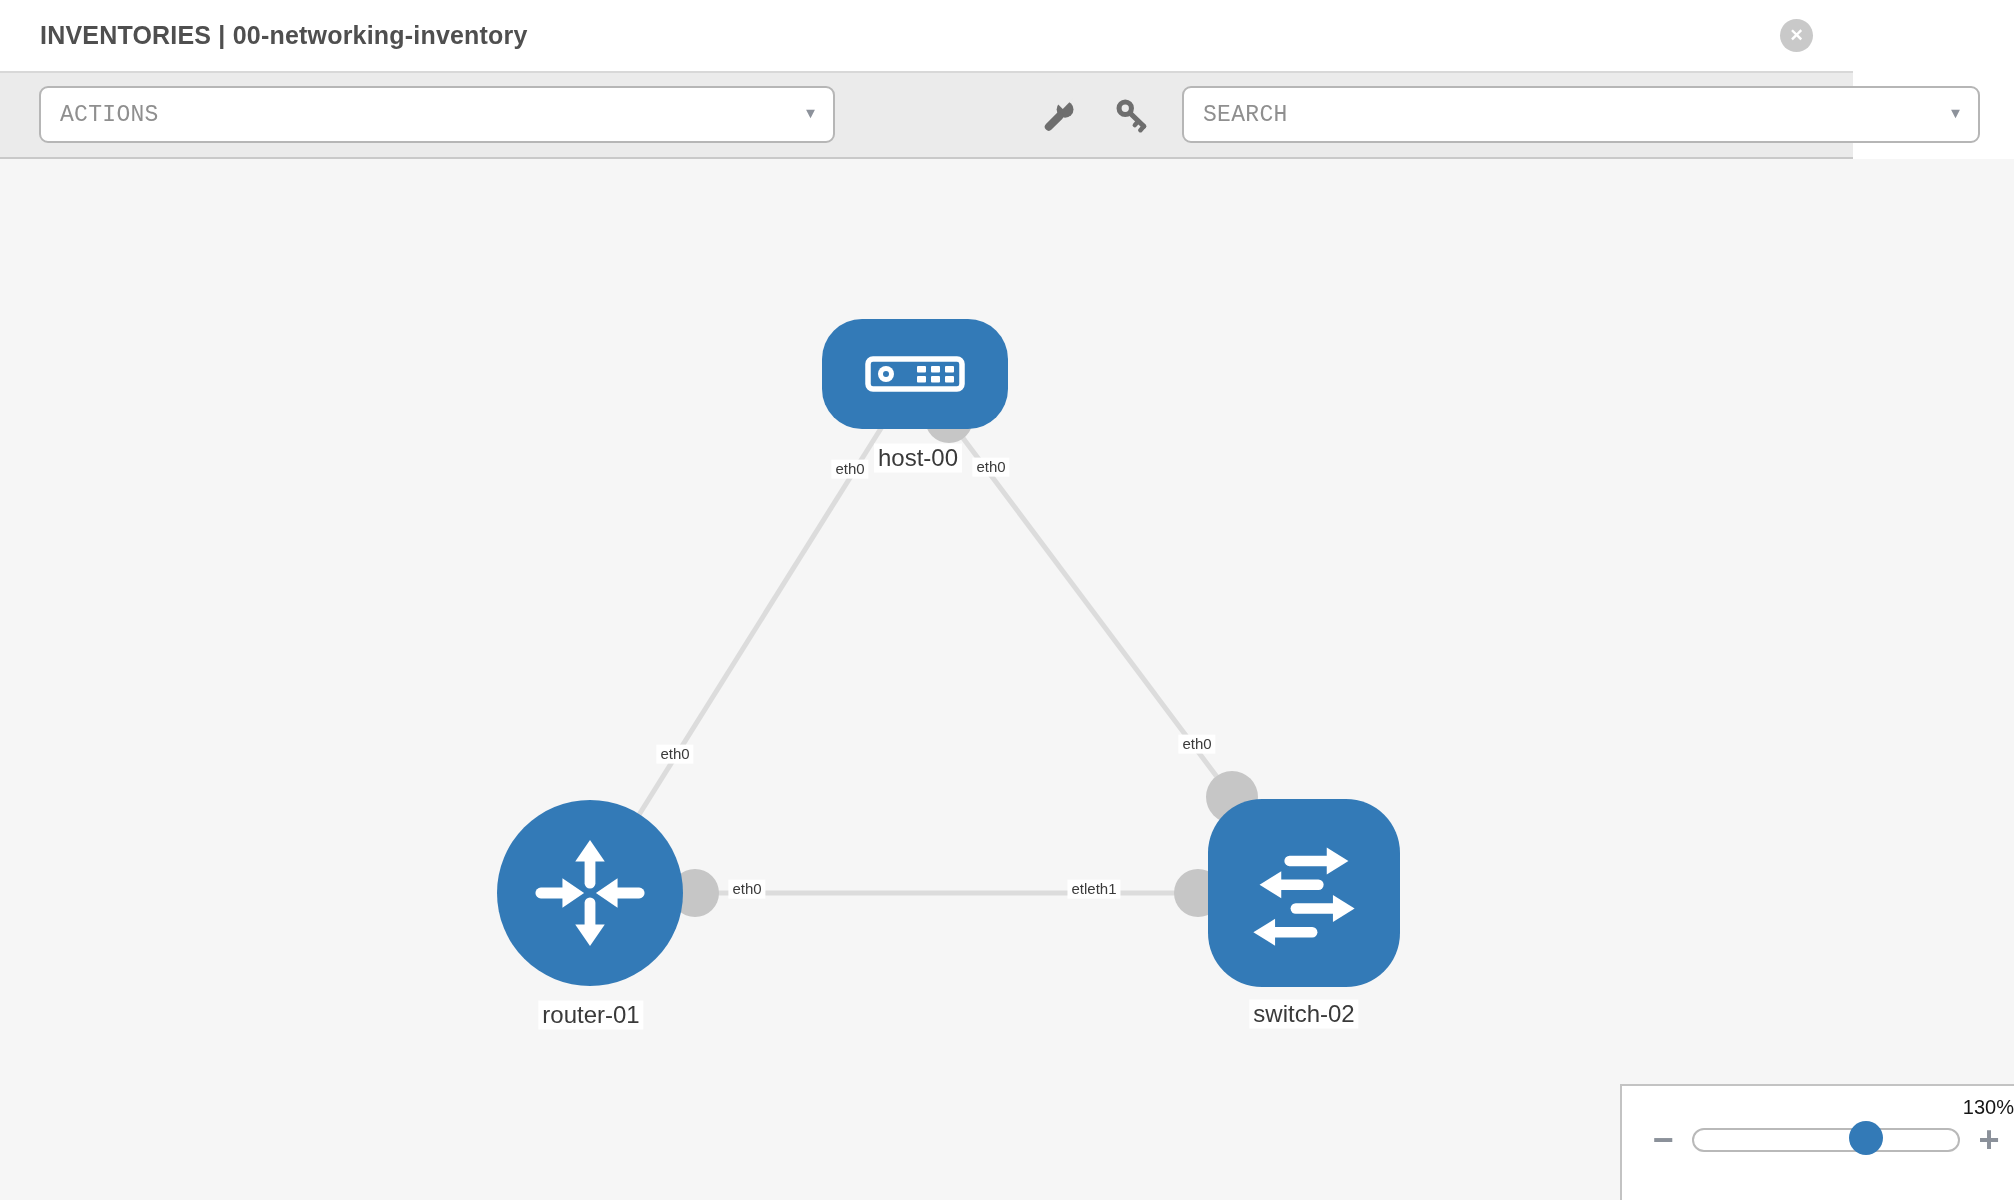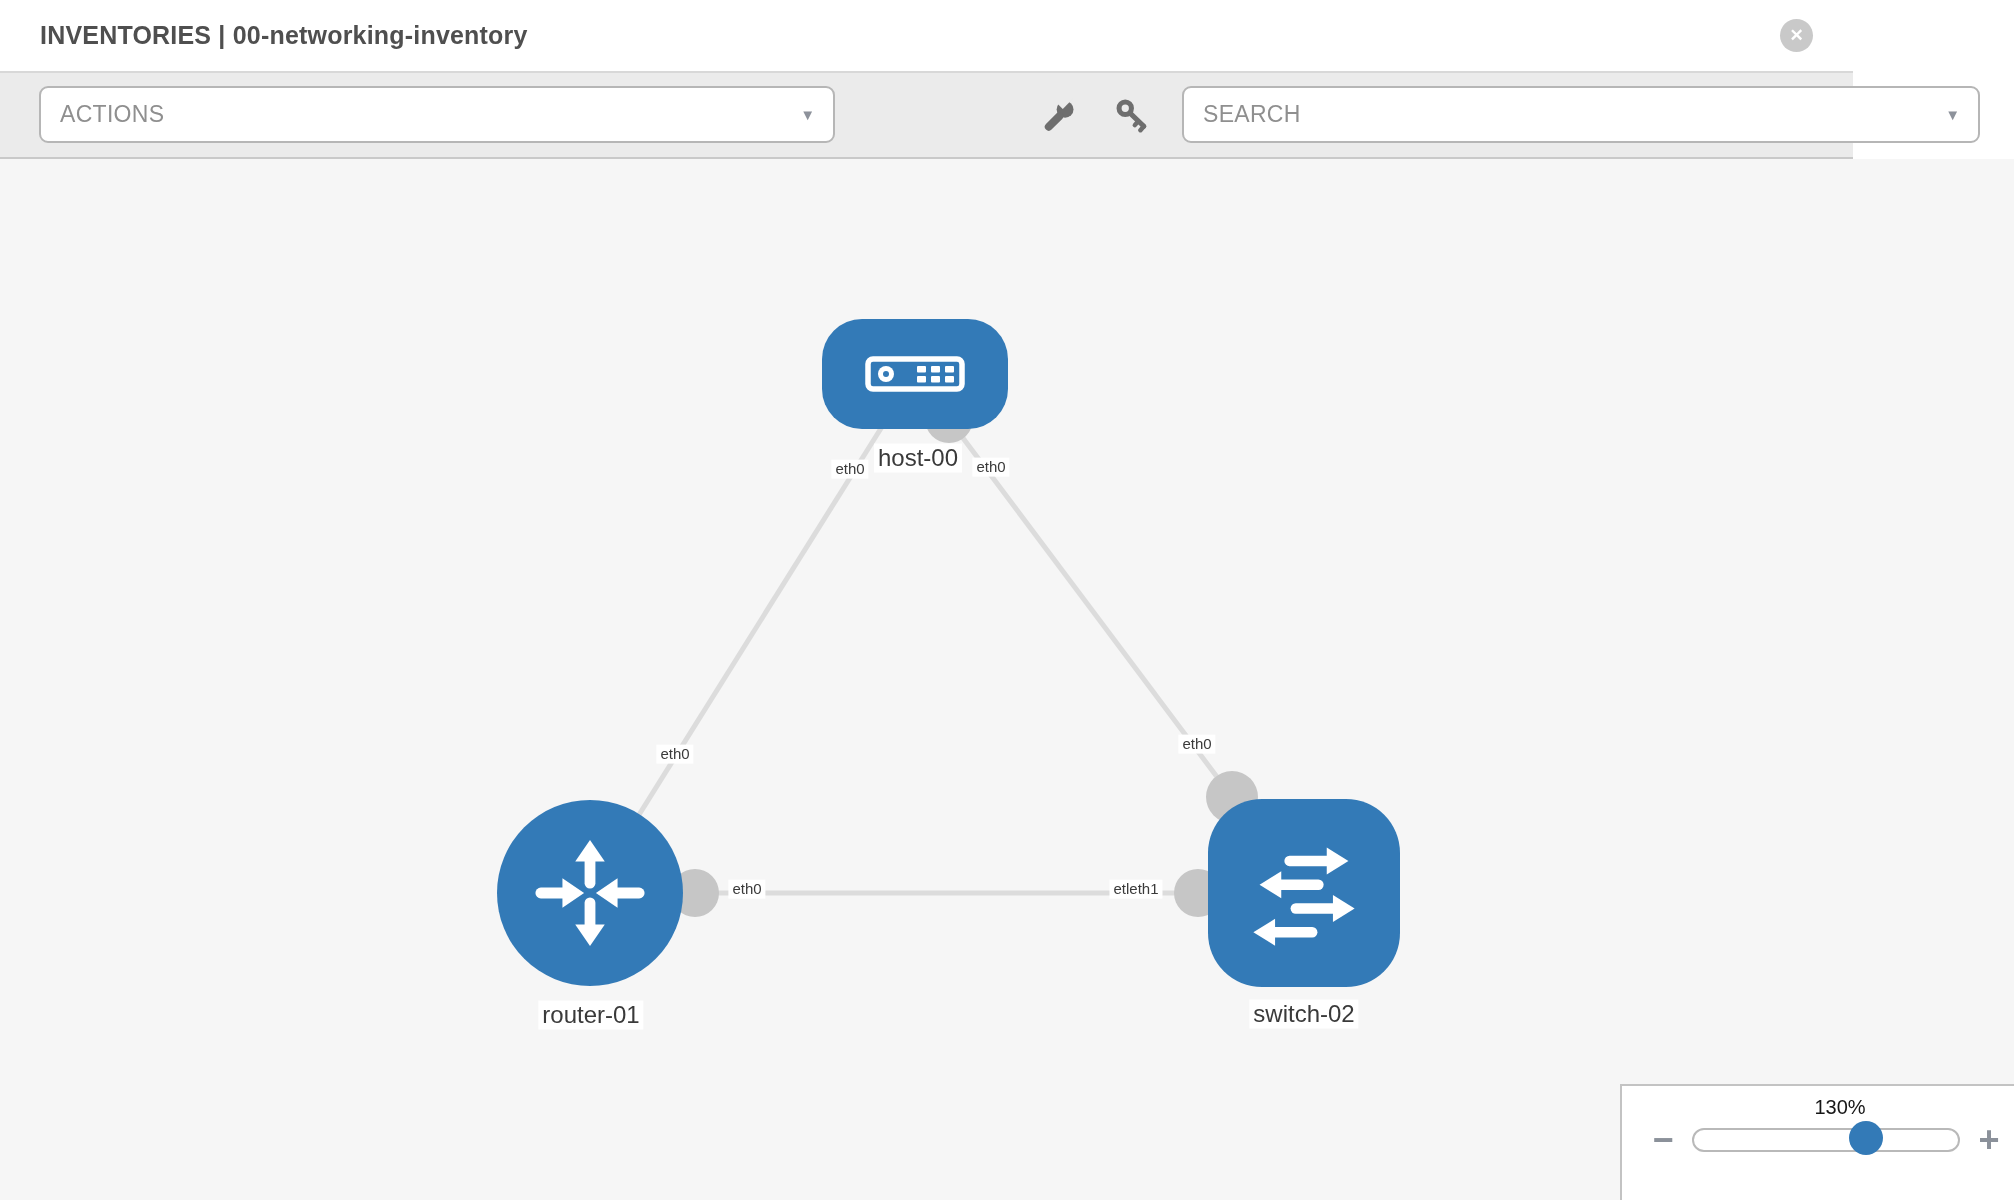--- a/index.html
+++ b/index.html
@@ -27,21 +27,21 @@
     font-family:"Liberation Sans",sans-serif;
   }
 
   
   .toolbar{
     position:relative;height:84px;background:#ebebeb;border-bottom:2px solid #c9c9c9;
   }
   .dropdown{
     position:absolute;top:13px;height:57px;background:#ffffff;
     border:2px solid #b6b6b6;border-radius:9px;box-sizing:border-box;
-    display:flex;align-items:center;cursor:pointer;
+    display:flex;align-items:center;cursor:pointer;font-family:Liberation Mono, monospace;
   }
   .dropdown .dd-label{
     padding-left:19px;font-size:23px;color:#8f8f8f;letter-spacing:.3px;
   }
   .dropdown .caret{
     position:absolute;right:18px;top:50%;transform:translateY(-54%);
     font-size:15px;color:#8d929b;
   }
   .dd-actions{left:39px;width:796px;}
   .dd-search{left:1182px;width:798px;}
@@ -77,21 +77,21 @@
   .chip--node{font-size:24px;}
   .chip--iface{font-size:15px;}
 
   
   .zoom-panel{
     position:absolute;left:1620px;top:925px;width:394px;height:118px;
     background:#ffffff;border-top:2px solid #c3c3c3;border-left:2px solid #c3c3c3;
     box-sizing:border-box;
   }
   .zoom-value{
-    text-align:center;margin-top:10px;font-size:20px;color:#161616;padding-left:44px;
+    text-align:right;margin-top:10px;font-size:20px;color:#161616;padding-left:44px;
   }
   .zoom-row{
     display:flex;align-items:center;margin-top:6px;
     padding-left:28px;gap:16px;
   }
   .zoom-btn{
     border:none;background:none;padding:0;width:26px;cursor:pointer;
     font-size:36px;font-weight:700;color:#8b919a;line-height:30px;
     font-family:"Liberation Sans",sans-serif;
   }
@@ -204,21 +204,21 @@
         </div>
       </div>
     <div id="labels-layer">
         <div class="chip chip--node" style="left: 918px; top: 299px;">host-00</div>
         <div class="chip chip--node" style="left: 591px; top: 856px;">router-01</div>
         <div class="chip chip--node" style="left: 1304px; top: 855px;">switch-02</div>
         <div class="chip chip--iface" style="left: 850px; top: 310px;">eth0</div>
         <div class="chip chip--iface" style="left: 991px; top: 308px;">eth0</div>
         <div class="chip chip--iface" style="left: 675px; top: 595px;">eth0</div>
         <div class="chip chip--iface" style="left: 747px; top: 730px;">eth0</div>
-        <div class="chip chip--iface" style="left: 1136px; top: 730px;">etleth1</div>
+        <div class="chip chip--iface" style="left: 1094px; top: 730px;">etleth1</div>
         <div class="chip chip--iface" style="left: 1197px; top: 585px;">eth0</div>
       </div>
 
     <div class="zoom-panel">
       <div class="zoom-value">130%</div>
       <div class="zoom-row">
         <button class="zoom-btn">−</button>
         <div class="zoom-track">
           <div class="zoom-knob"></div>
         </div>

